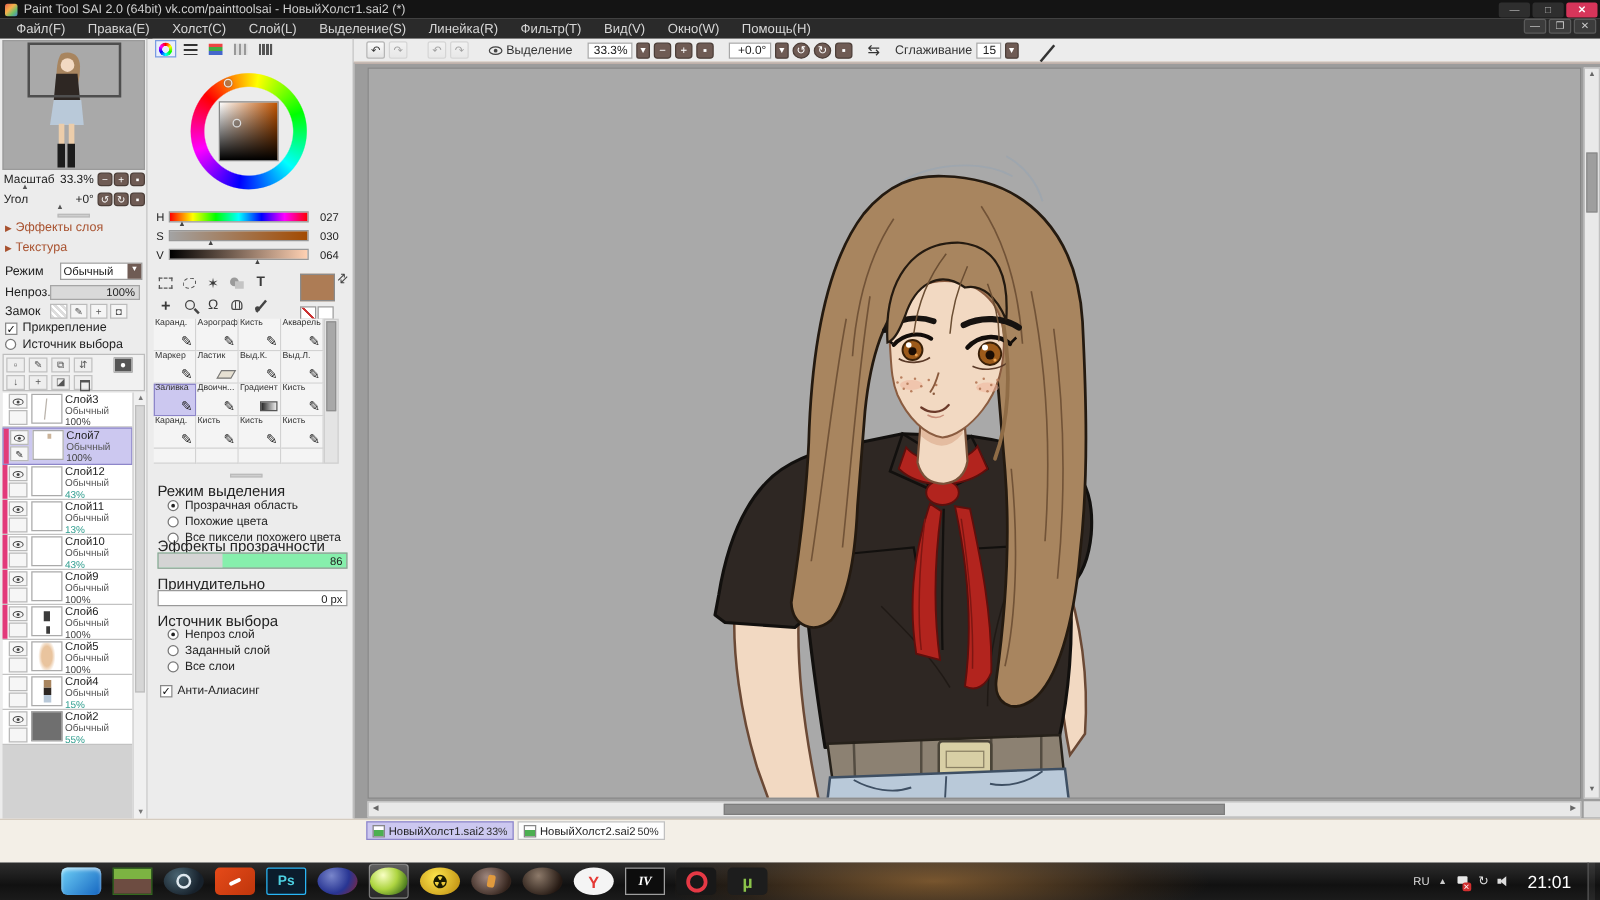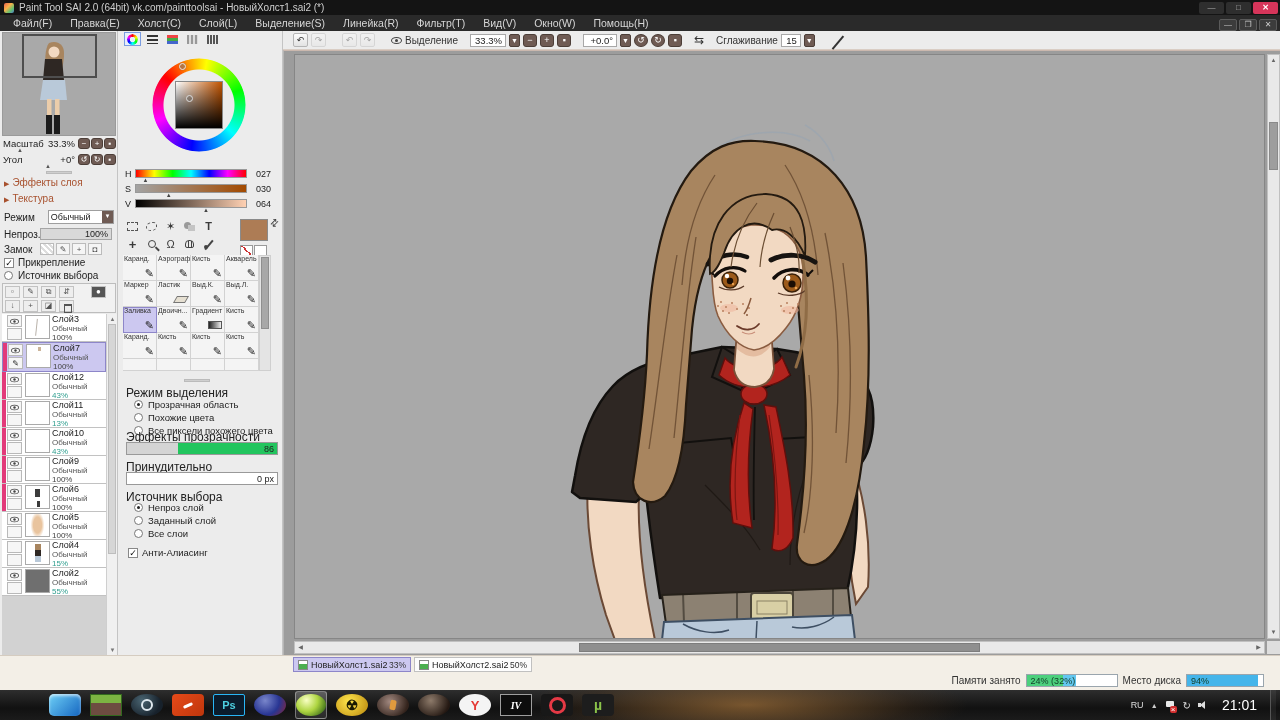--- a/index.html
+++ b/index.html
@@ -13,21 +13,21 @@
             color:#cfcfcf;font-size:10px;display:flex;align-items:center;}
   .app-icon{width:10px;height:10px;margin:0 5px 0 4px;border-radius:2px;
             background:linear-gradient(135deg,#e8604c,#f5b04a 40%,#69c06b 70%,#4a7fd0);}
   .win-btns{margin-left:auto;display:flex;gap:2px;padding-right:2px;}
   .wbtn{width:25px;height:12px;background:#2e2e2e;color:#b5b5b5;font-size:8px;line-height:11px;
         text-align:center;border-radius:2px;}
   .wbtn.close{background:#d6355a;color:#fff;font-weight:bold;}
 
   
   .menubar{position:absolute;left:0;top:15px;width:1280px;height:16px;background:#2a2a2a;
-           color:#d6d6d6;font-size:10.5px;display:flex;align-items:flex-end;padding-left:4px;}
+           color:#d6d6d6;font-size:10.5px;display:flex;align-items:flex-start;padding-left:4px;}
   .menu-item{padding:0 9px;line-height:16px;cursor:default;}
   .mdi-btns{margin-left:auto;display:flex;gap:2px;padding-right:3px;}
   .mbtn{width:18px;height:12px;background:#3c3c3c;border:1px solid #5a5a5a;color:#ccc;
         font-size:8px;line-height:10px;text-align:center;border-radius:2px;}
 
   
   .toolbar{position:absolute;left:283px;top:31px;width:997px;height:19px;background:#ececec;
            border-bottom:1px solid #d9cdc4;display:flex;align-items:center;gap:3px;
            padding-left:10px;font-size:10px;color:#333;}
   .tb-btn{width:15px;height:14px;border:1px solid #b5b5b5;border-radius:2px;
@@ -182,21 +182,21 @@
            background:linear-gradient(90deg,#222,#eee);}
   .bi-eraser{position:absolute;right:3px;bottom:3px;width:12px;height:7px;background:#e6e0d2;
              border:1px solid #777;transform:skewX(-30deg);}
   .bempty{height:12px;border:1px solid #d2d2d2;border-width:0 1px 1px 0;background:#f4f4f4;}
   #brush-scroll{position:absolute;left:137px;top:224px;width:12px;height:116px;background:#e4e4e4;border:1px solid #cfcfcf;}
   #brush-scroll .thumb{position:absolute;left:1px;top:1px;width:8px;height:72px;background:#a8a8a8;border:1px solid #8f8f8f;}
 
   
   .opt-title{position:absolute;left:4px;font-size:12px;color:#222;}
   .opt-row{position:absolute;left:12px;width:146px;display:flex;align-items:center;font-size:9.5px;color:#222;}
-  .range-bar{position:absolute;left:4px;width:152px;height:13px;border:1px solid #999;background:#22c55e;
+  .range-bar{position:absolute;left:4px;width:152px;height:13px;border:1px solid #999;background:#86efac;
              font-size:9px;text-align:right;padding-right:3px;line-height:12px;color:#222;}
   .range-bar .fill{position:absolute;left:0;top:0;height:100%;width:34%;background:#d4d4d4;}
   .range-bar span{position:relative;}
   .force-input{position:absolute;left:4px;width:152px;height:13px;border:1px solid #999;background:#fff;
                font-size:9px;text-align:right;padding-right:3px;line-height:12px;color:#222;}
 
   
   .canvas-area{position:absolute;left:283px;top:50px;width:997px;height:605px;background:#9c9c9c;
                border-left:1px solid #b5b5b5;border-top:1px solid #cbb8ae;}
   #viewport{position:absolute;left:10px;top:3px;width:971px;height:585px;background:var(--canvas,#a9a9a9);
@@ -867,33 +867,20 @@
           <span class="tab-icon"></span>
           <span>НовыйХолст1.sai2</span>
           <span class="tab-zoom">33%</span>
         </div>
         <div class="doc-tab">
           <span class="tab-icon"></span>
           <span>НовыйХолст2.sai2</span>
           <span class="tab-zoom">50%</span>
         </div>
       </div>
-    <div class="statusbar">
-      <span>Памяти занято</span>
-      <span class="meter" id="mem-meter">
-        <span class="seg1"></span>
-          <span class="seg2"></span>
-        <span class="txt">24% (32%)</span>
-      </span>
-      <span>Место диска</span>
-      <span class="meter" id="disk-meter">
-        <span class="seg1"></span>
-        <span class="txt">94%</span>
-      </span>
-    </div>
   </div>
 
   <div class="taskbar">
     <div id="tb-apps">
         <div class="tb-app">
           <div class="ic k-start">
             <i></i>
             <i></i>
             <i></i>
             <i></i>

